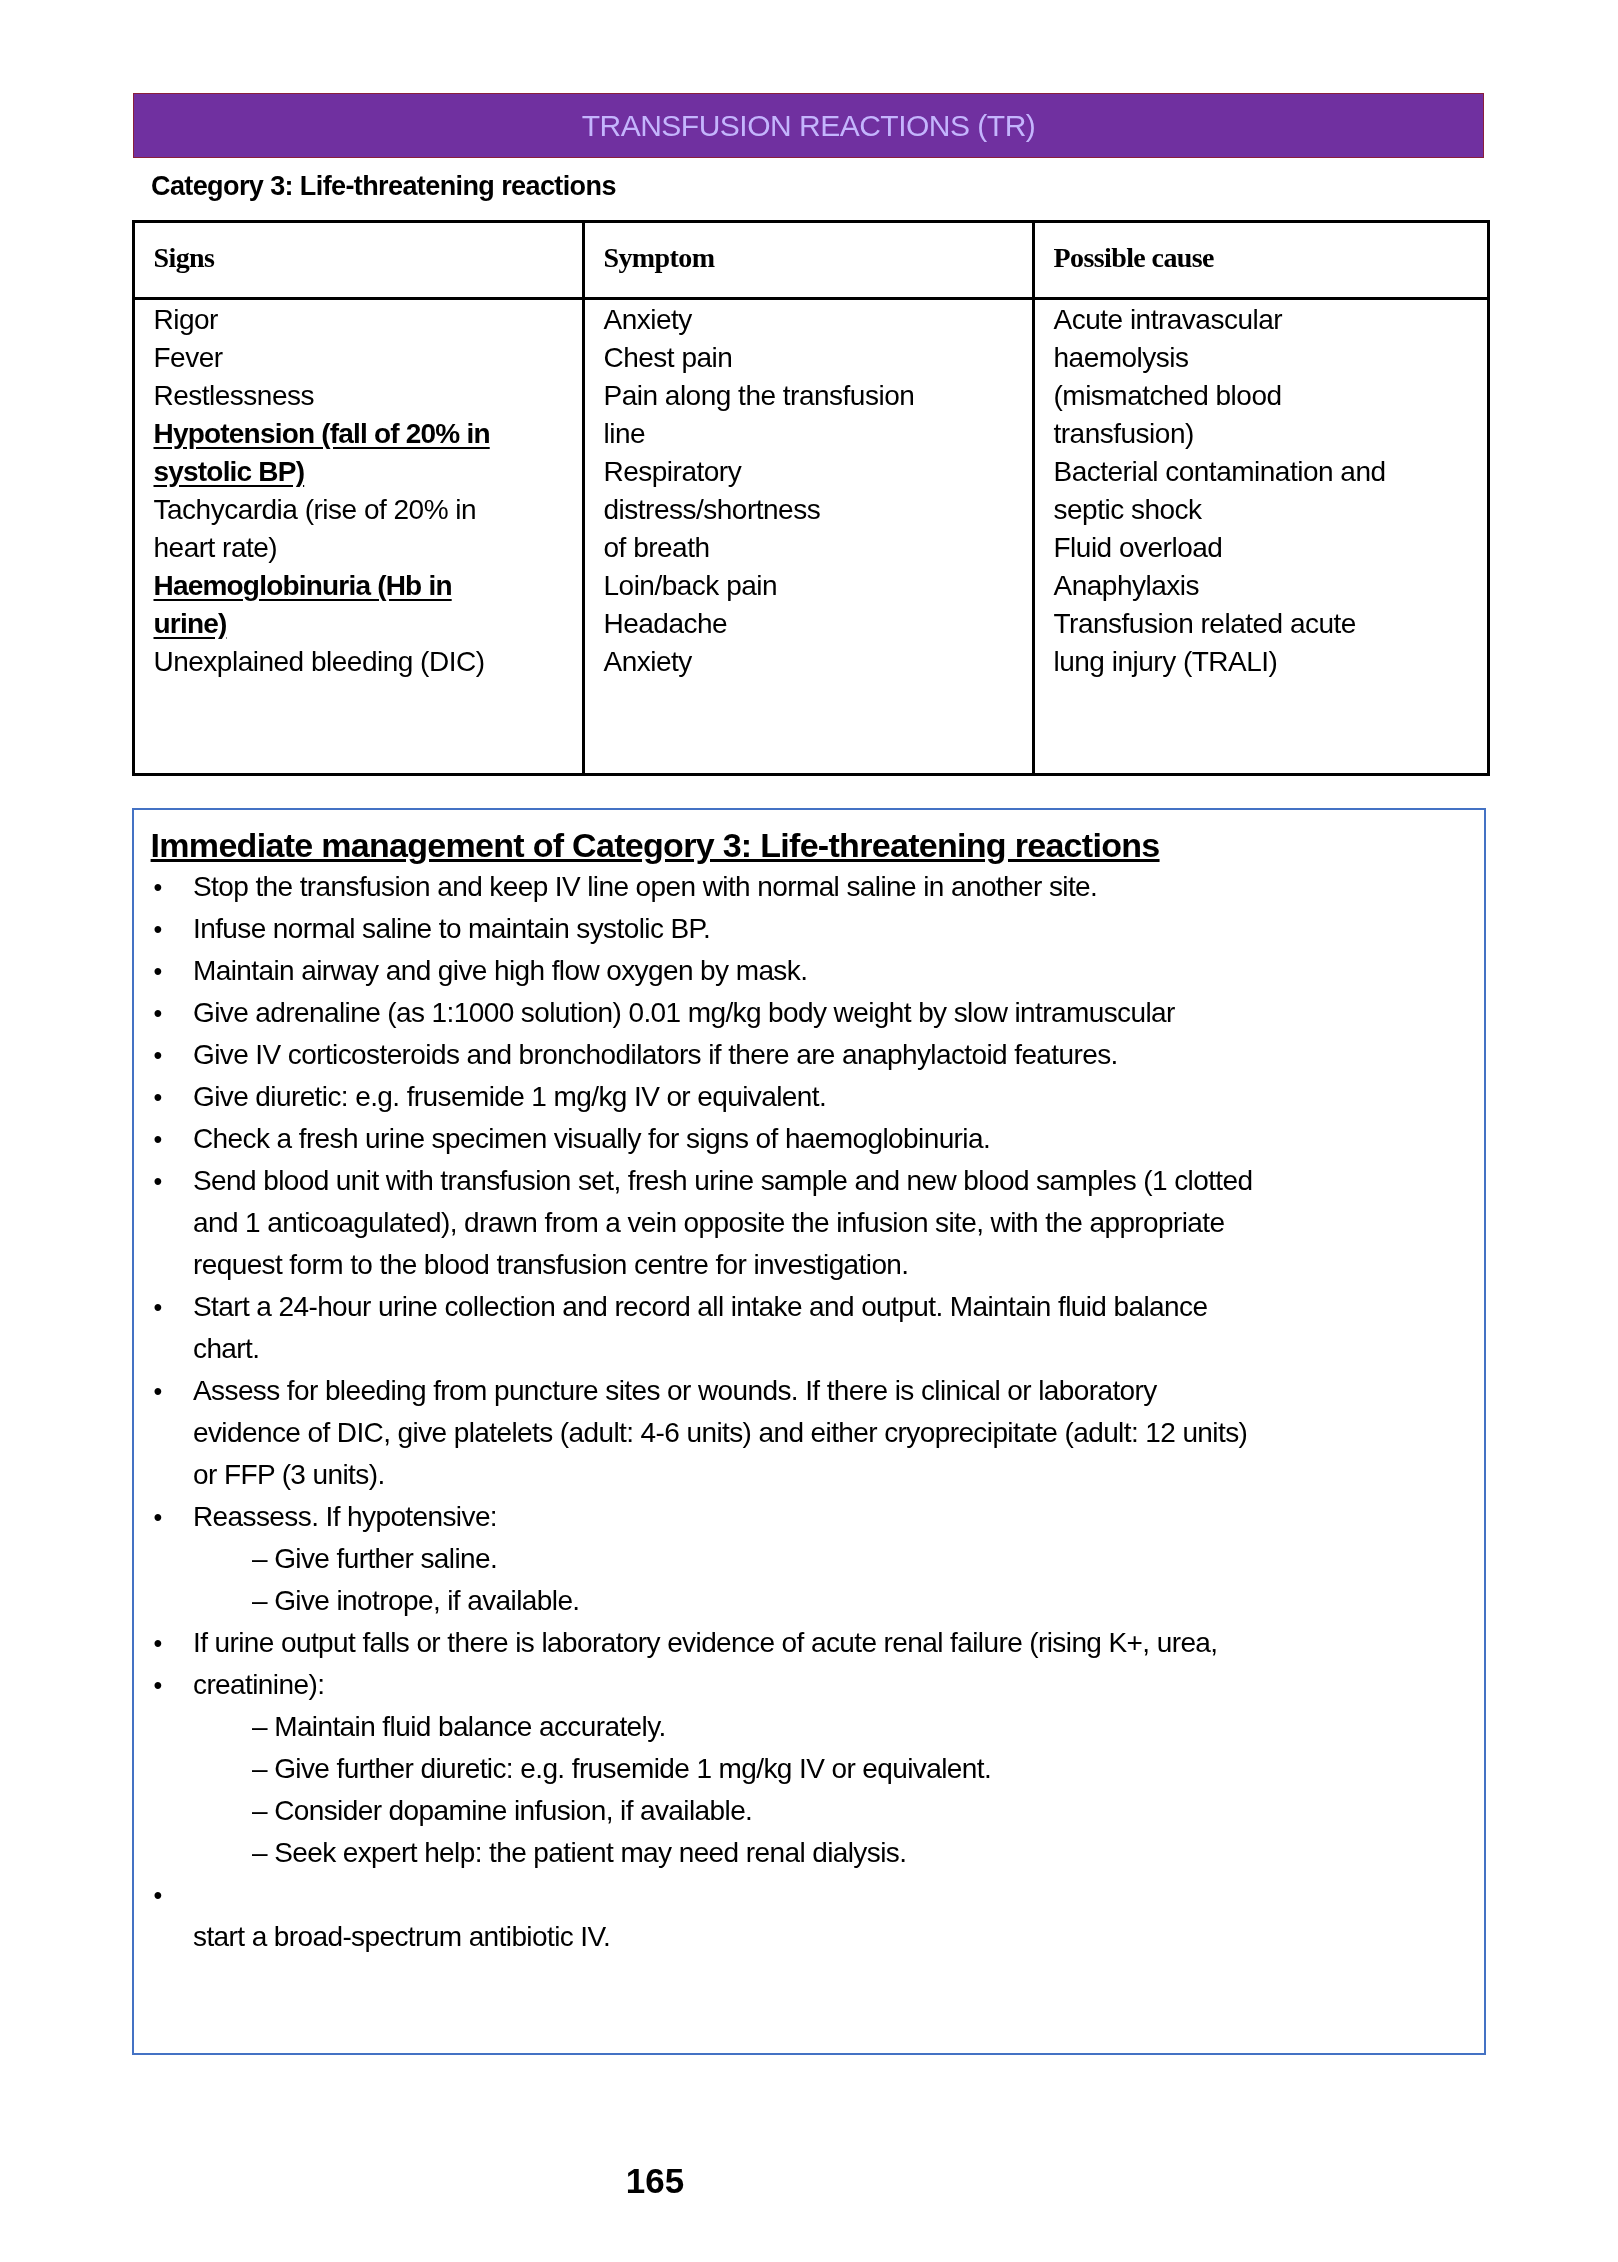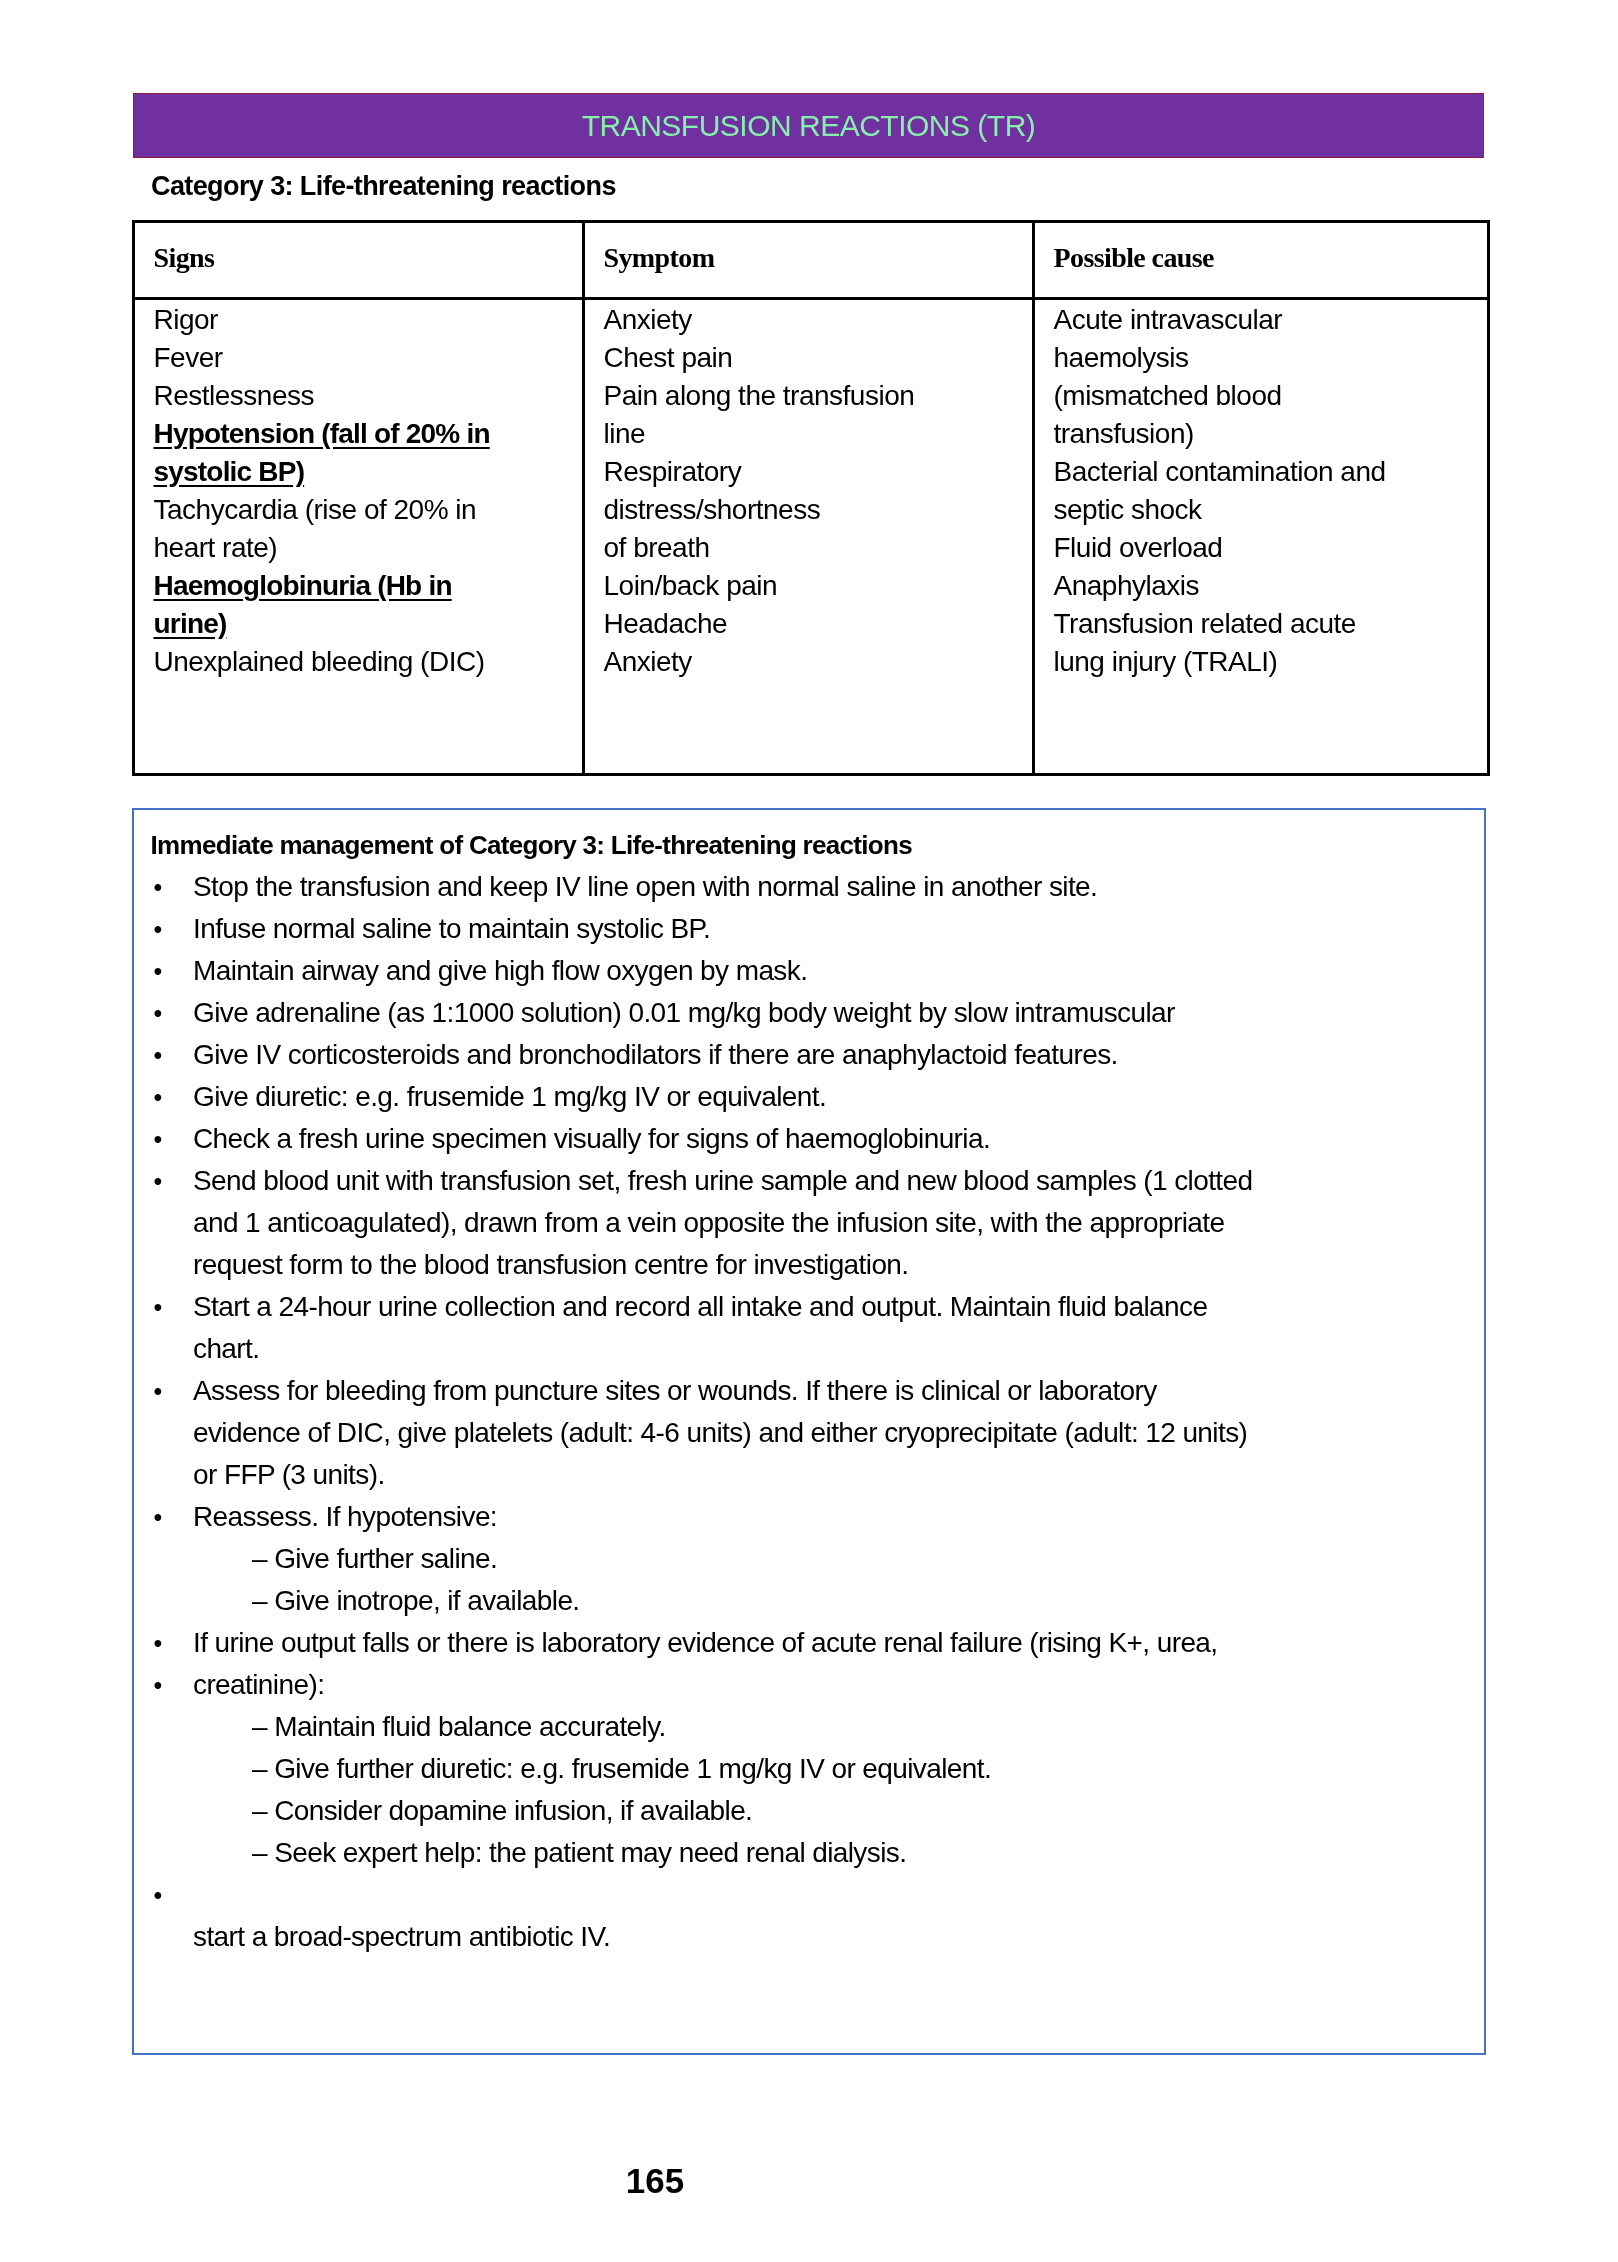--- a/index.html
+++ b/index.html
@@ -1,36 +1,36 @@
 <!DOCTYPE html>
 <html><head>
 <meta charset="utf-8">
 <style>
   html, body { margin: 0; padding: 0; background: #ffffff; }
   body { width: 1619px; height: 2263px; position: relative; overflow: hidden;
          font-family: "Liberation Sans", "DejaVu Sans", sans-serif; color: #000; }
   .banner { position: absolute; left: 133px; top: 93px; width: 1351px; height: 65px;
             background: #7030A0; border: 1px solid #8a1f3c; box-sizing: border-box;
             display: flex; align-items: center; justify-content: center; }
-  .banner-title { color: #86efac; font-size: 30px; letter-spacing: -0.5px; white-space: nowrap; }
+  .banner-title { color: #c4b5fd; font-size: 30px; letter-spacing: -0.5px; white-space: nowrap; }
   .category { position: absolute; left: 151px; top: 171px; font-size: 27px; font-weight: bold;
               letter-spacing: -0.6px; white-space: nowrap; }
   table.tr { position: absolute; left: 132px; top: 220px; width: 1355px; height: 556px;
              border-collapse: collapse; table-layout: fixed; }
   table.tr td, table.tr th { border: 3.9px solid #000; vertical-align: top; text-align: left;
              padding: 0 0 0 18.5px; }
   table.tr th { height: 70px; font-size: 28px; font-weight: bold; letter-spacing: -0.6px;
              vertical-align: middle; padding-bottom: 3.9px; font-family: Liberation Serif, serif; }
   table.tr td { padding-top: 1px; }
   .cell-line { font-size: 28px; line-height: 38px; letter-spacing: -0.5px; white-space: nowrap; }
   .cell-line.bold-u { font-weight: bold; text-decoration: underline; text-underline-offset: 3.9px; letter-spacing: -0.8px; }
   .mgmt { position: absolute; left: 132px; top: 808px; width: 1354px; height: 1247px;
           border: 2.9px solid #4472C4; box-sizing: border-box; }
-  .mgmt-title { position: absolute; left: 16.6px; top: 13.7px; font-size: 26px; font-weight: bold;
-                letter-spacing: -0.7px; white-space: nowrap; line-height: 42px; }
+  .mgmt-title { position: absolute; left: 16.6px; top: 13.7px; font-size: 34px; font-weight: bold;
+                letter-spacing: -0.7px; white-space: nowrap; line-height: 42px; text-decoration: underline; }
   .mgmt-list { position: absolute; left: 0; top: 56px; right: 0; margin: 0; padding: 0; list-style: none; }
   .mgmt-line { position: relative; height: 42px; line-height: 42px; font-size: 28px;
                letter-spacing: -0.6px; white-space: nowrap; }
   .mgmt-line .bullet { position: absolute; left: 19.5px; top: 0; font-size: 25px; }
   .mgmt-line .text { position: absolute; left: 59px; top: 0; }
   .mgmt-line.sub .text { left: 118px; }
   .page-number { position: absolute; left: 0; width: 1310px; top: 2161px; text-align: center;
                  font-size: 35px; font-weight: bold; }
 </style>
 </head>

